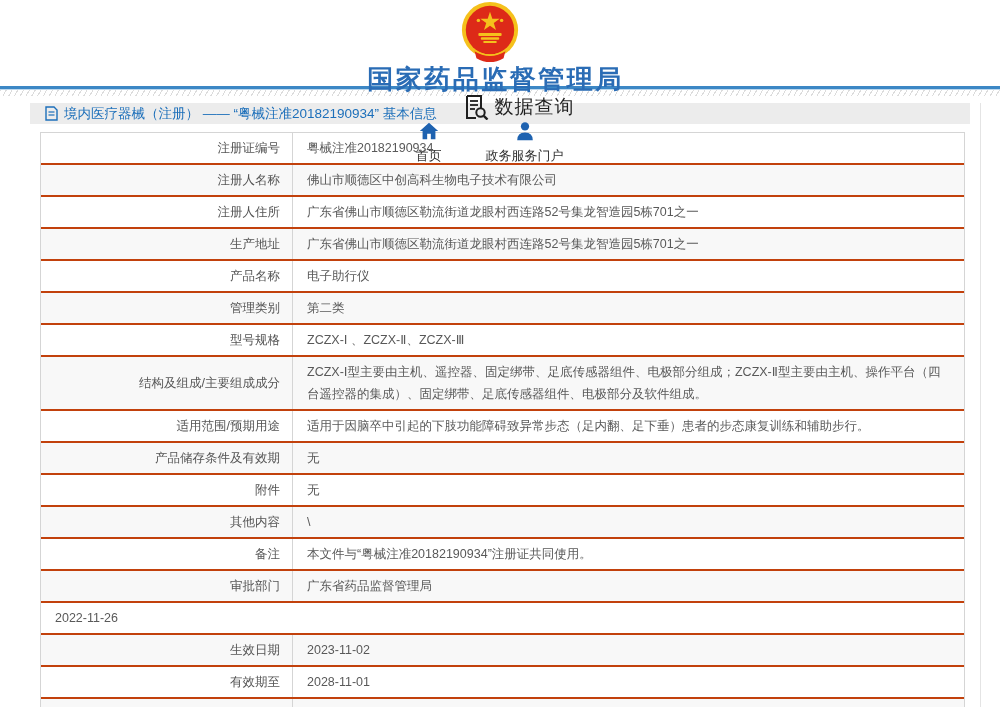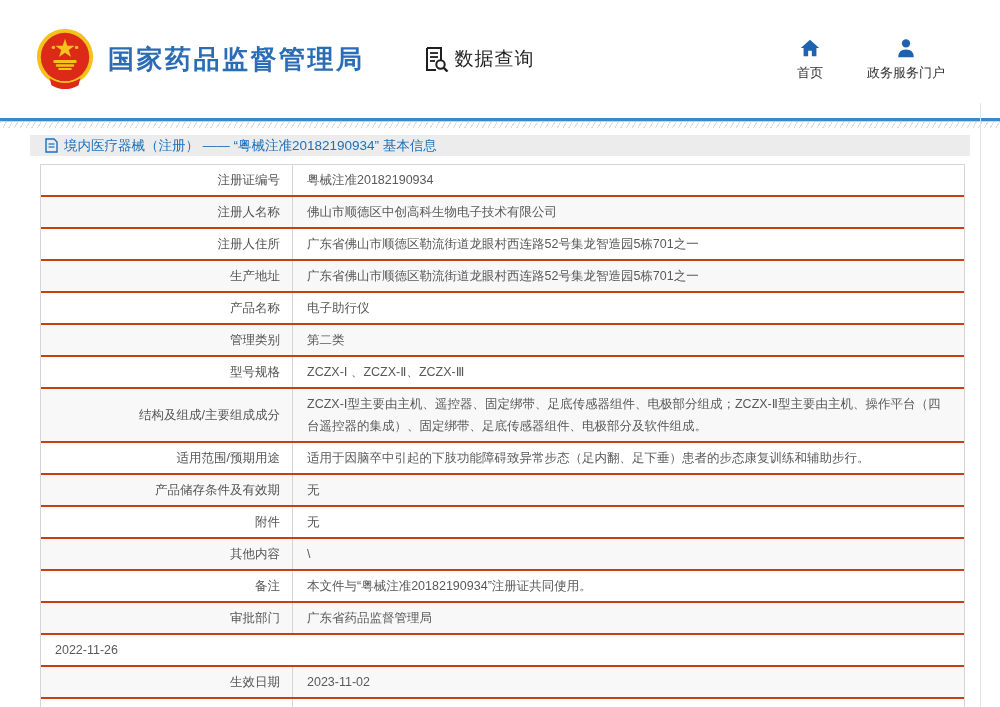--- a/index.html
+++ b/index.html
@@ -5,25 +5,26 @@
   * { margin: 0; padding: 0; box-sizing: border-box; }
   html, body {
     width: 1000px; height: 707px;
     overflow: hidden;
     background: #ffffff;
     font-family: "Liberation Sans", "DejaVu Sans", sans-serif;
     color: #595959;
   }
   
   .header {
-    height: 118px;
+    height: 86px;
     display: flex;
     align-items: center;
     padding: 0 55px 0 34px;
     background: #ffffff;
+    flex-direction: column;
   }
   .logo { width: 62px; height: 64px; flex: 0 0 auto; }
   .brand { margin-left: 12px; }
   .brand-title {
     font-size: 26px; font-weight: bold; color: #2a6cb5;
     letter-spacing: 2.5px; line-height: 30px; white-space: nowrap;
   }
   .brand-sub {
     font-size: 12.5px; font-weight: bold; color: #2a6cb5;
     margin-top: 3px; letter-spacing: 0.2px; white-space: nowrap;

